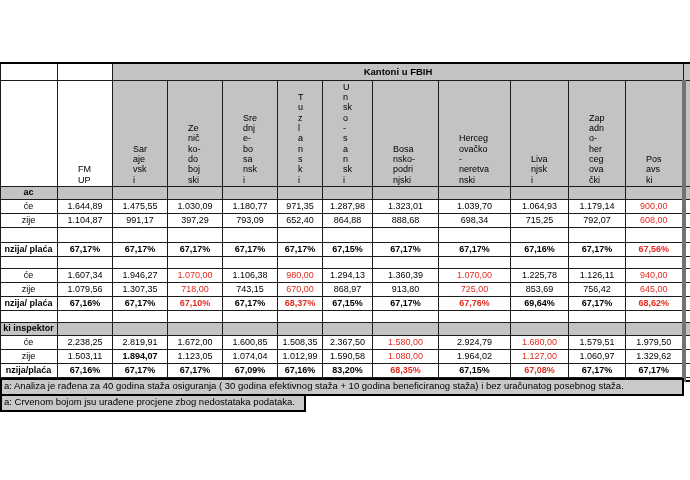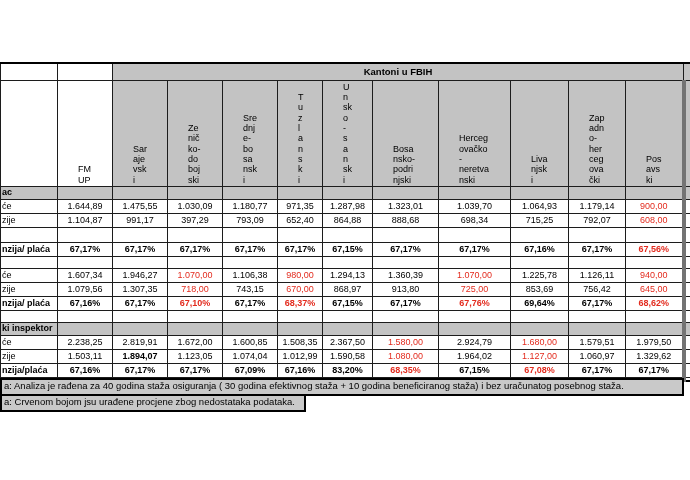--- a/index.html
+++ b/index.html
@@ -4,21 +4,21 @@
 <style>
   *{box-sizing:border-box}
   html,body{margin:0;padding:0;background:#fff}
   .screen{position:relative;width:690px;height:480px;background:#ffffff;overflow:hidden;
           font-family:"Liberation Sans","DejaVu Sans",sans-serif;color:#000}
   .tablewrap{position:absolute;top:62px;left:0}
   table{border-collapse:collapse;table-layout:fixed;width:690px}
   td{border:1px solid #1c1c1c;font-size:9px;line-height:1.05;padding:0 2px;
      text-align:center;vertical-align:middle;overflow:hidden;white-space:nowrap}
   tr.r-kantoni td{border-top:2px solid #000}
-  td.lbl{text-align:left;padding-left:1px}
+  td.lbl{text-align:center;padding-left:1px}
   .gray{background:var(--gray,#c3c3c3)}
   .bold{font-weight:700}
   .center{text-align:center}
   .red{color:var(--red,#e32b1e)}
   td.colhead{vertical-align:bottom;text-align:left;white-space:normal;overflow-wrap:anywhere;
              line-height:1.15;padding:1px 20px;font-size:9px}
   td.pos{border-right:4px solid #737373}
   tr.r-kantoni{height:17px}
   tr.r-kantoni td.bold, tr.r-banner td.bold{font-size:9.5px}
   tr.r-heads{height:50px}

